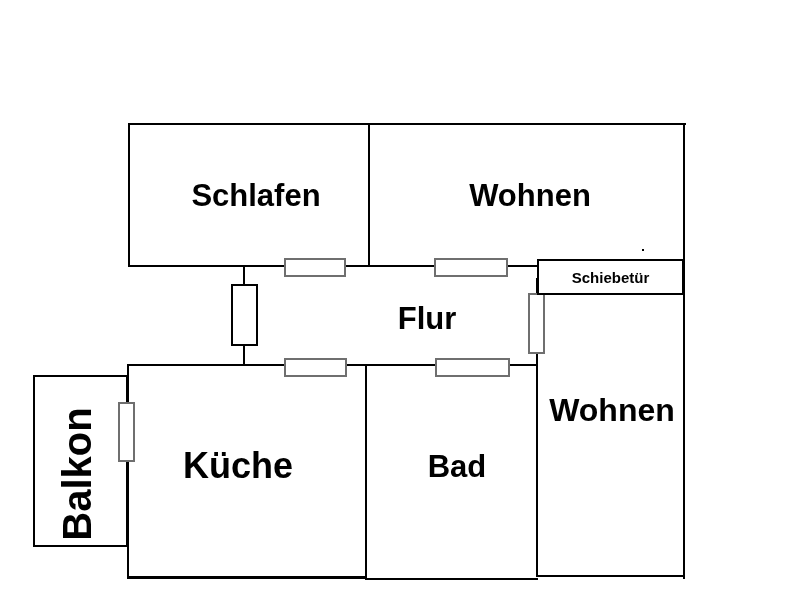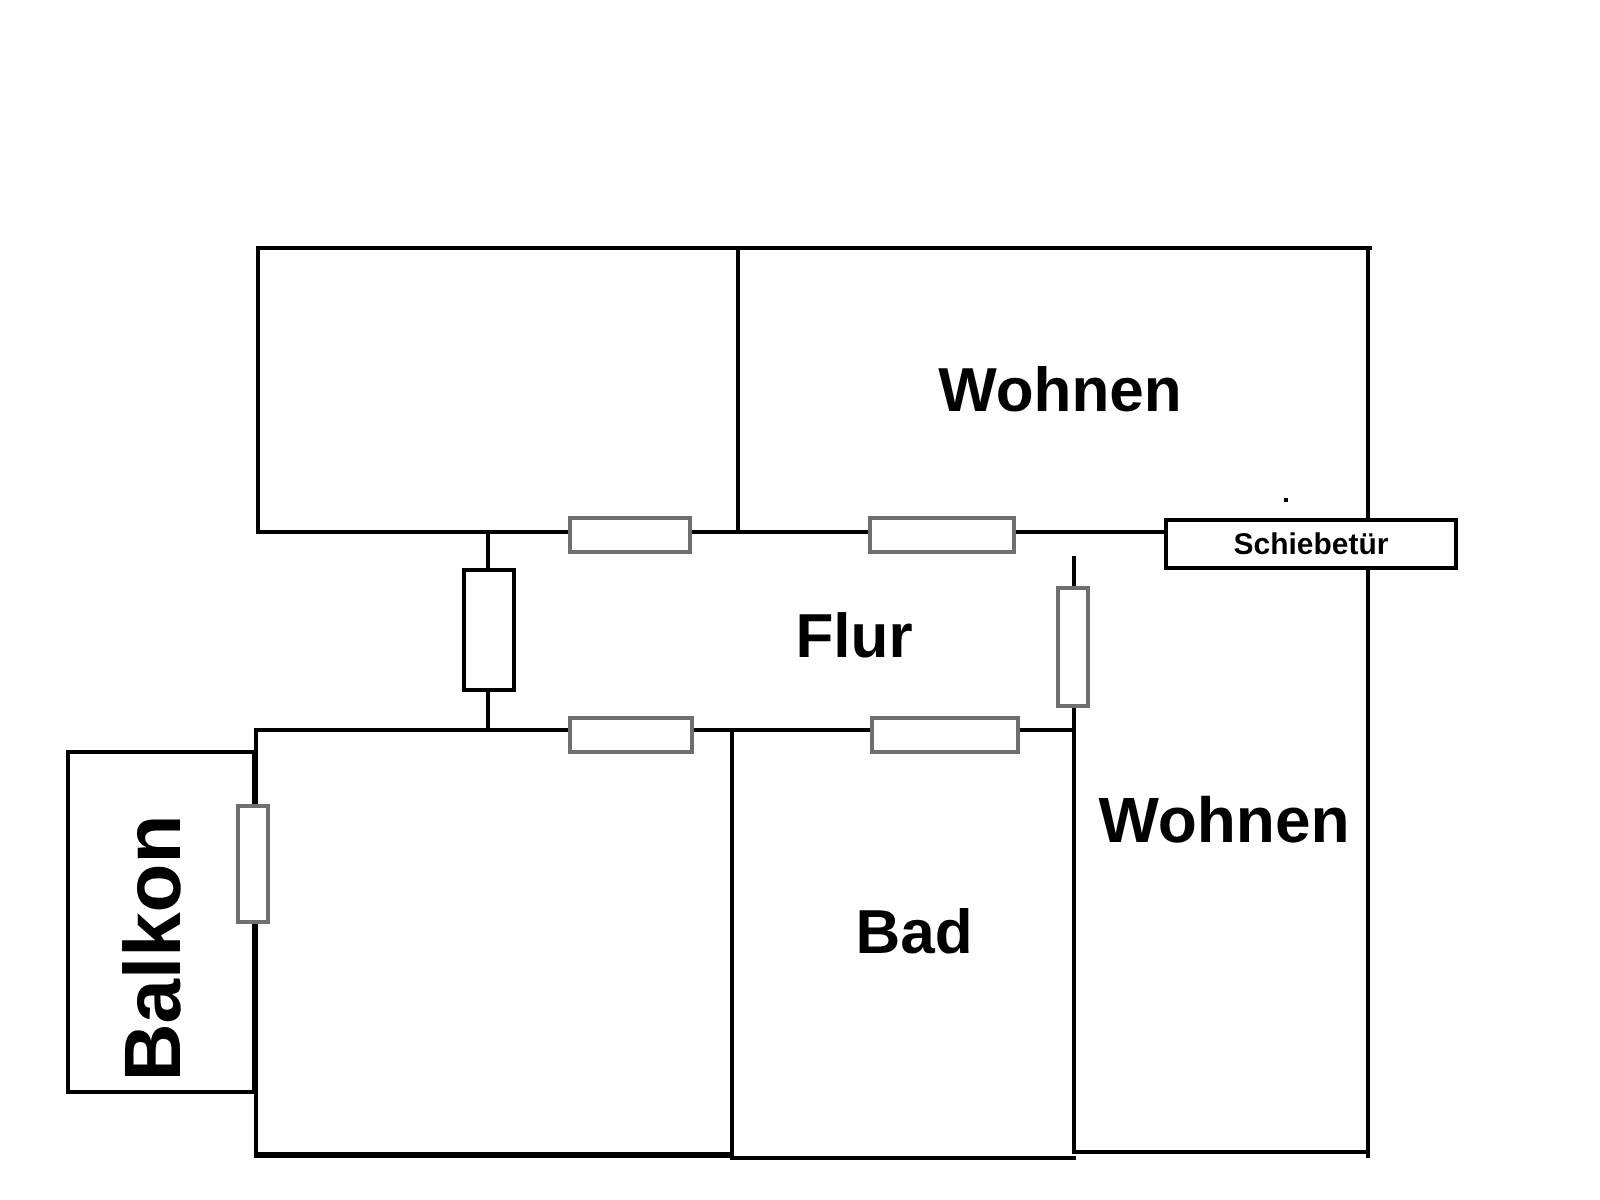--- a/index.html
+++ b/index.html
@@ -21,23 +21,23 @@
   .fs36{font-size:36px;}
   .balkon-label{
     position:absolute;transform:translate(-50%,-50%) rotate(-90deg);
     font-weight:bold;font-size:40px;color:#000;white-space:nowrap;line-height:1;
   }
   .balkon-box{
     position:absolute;left:33px;top:375px;width:95px;height:172px;
     border:2px solid #000;box-sizing:border-box;background:#fff;
   }
   .schiebetuer-box{
-    position:absolute;left:537px;top:259px;width:147px;height:26px;
+    position:absolute;left:537px;top:259px;width:147px;height:36px;
     border:2px solid #000;box-sizing:border-box;background:#fff;
-    display:flex;align-items:center;justify-content:center;margin-left:45px;
+    display:flex;align-items:center;justify-content:center;
   }
   .schiebetuer-box span{font-weight:bold;font-size:15px;line-height:1;color:#000;}
   .dot{position:absolute;left:642px;top:249px;width:2px;height:2px;background:#000;}
 </style>
 </head>
 <body>
 
 <div class="stage">
 
   <div class="wall" style="left:128px;top:123px;width:558px;height:2px;"></div>
@@ -61,21 +61,23 @@
   <div class="opening" style="left:284px;top:358px;width:63px;height:19px;"></div>
   <div class="opening" style="left:435px;top:358px;width:75px;height:19px;"></div>
   <div class="opening" style="left:528px;top:293px;width:17px;height:61px;"></div>
   <div class="opening black" style="left:231px;top:284px;width:27px;height:62px;"></div>
   <div class="opening" style="left:118px;top:402px;width:17px;height:60px;"></div>
 
   <div class="schiebetuer-box">
     <span>Schiebetür</span>
   </div>
 
+  <div class="room-label fs31" style="left:256px;top:195px;">Schlafen</div>
   <div class="room-label fs31" style="left:530px;top:195px;">Wohnen</div>
   <div class="room-label fs31" style="left:427px;top:318px;">Flur</div>
+  <div class="room-label fs36" style="left:238px;top:466px;">Küche</div>
   <div class="room-label fs31" style="left:457px;top:466px;">Bad</div>
   <div class="room-label fs32" style="left:612px;top:410px;">Wohnen</div>
   <div class="balkon-label" style="left:77px;top:474px;">Balkon</div>
 
   <div class="dot"></div>
 
 </div>
 
 </body></html>

